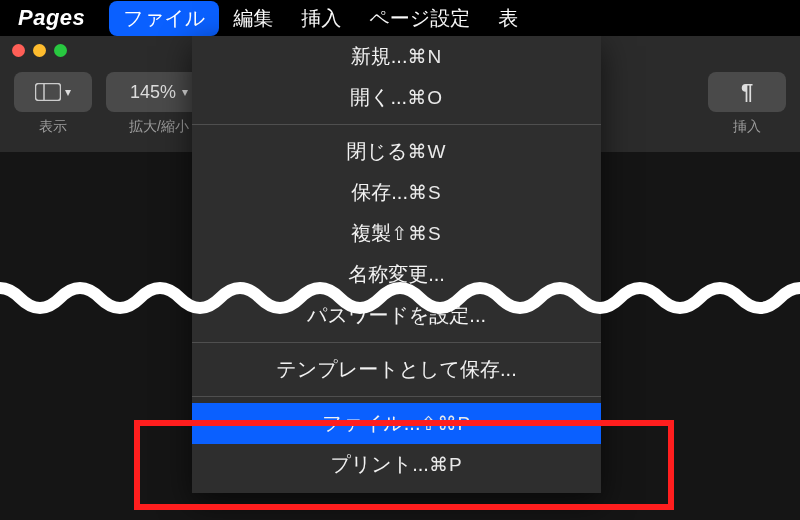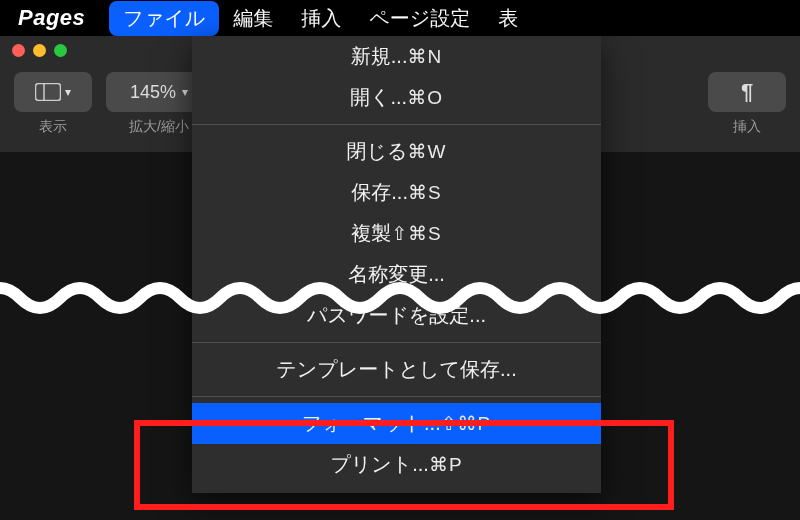--- a/index.html
+++ b/index.html
@@ -110,21 +110,21 @@
     <span>パスワードを設定...</span>
     <span class="shortcut"></span>
   </div>
   <div class="menu-sep"></div>
   <div class="menu-item">
     <span>テンプレートとして保存...</span>
     <span class="shortcut"></span>
   </div>
   <div class="menu-sep"></div>
   <div class="menu-item selected">
-    <span>フォーマット...</span>
+    <span>ファイル...</span>
     <span class="shortcut">⇧⌘P</span>
   </div>
   <div class="menu-item">
     <span>プリント...</span>
     <span class="shortcut">⌘P</span>
   </div>
 </div>
 
 <svg class="wave" viewBox="0 0 800 40" preserveAspectRatio="none">
   <path d="M -20 20 Q 0 0 20 20 T 60 20 T 100 20 T 140 20 T 180 20 T 220 20 T 260 20 T 300 20 T 340 20 T 380 20 T 420 20 T 460 20 T 500 20 T 540 20 T 580 20 T 620 20 T 660 20 T 700 20 T 740 20 T 780 20 T 820 20" fill="none" stroke="#fff" stroke-width="12" stroke-linecap="round"></path>

